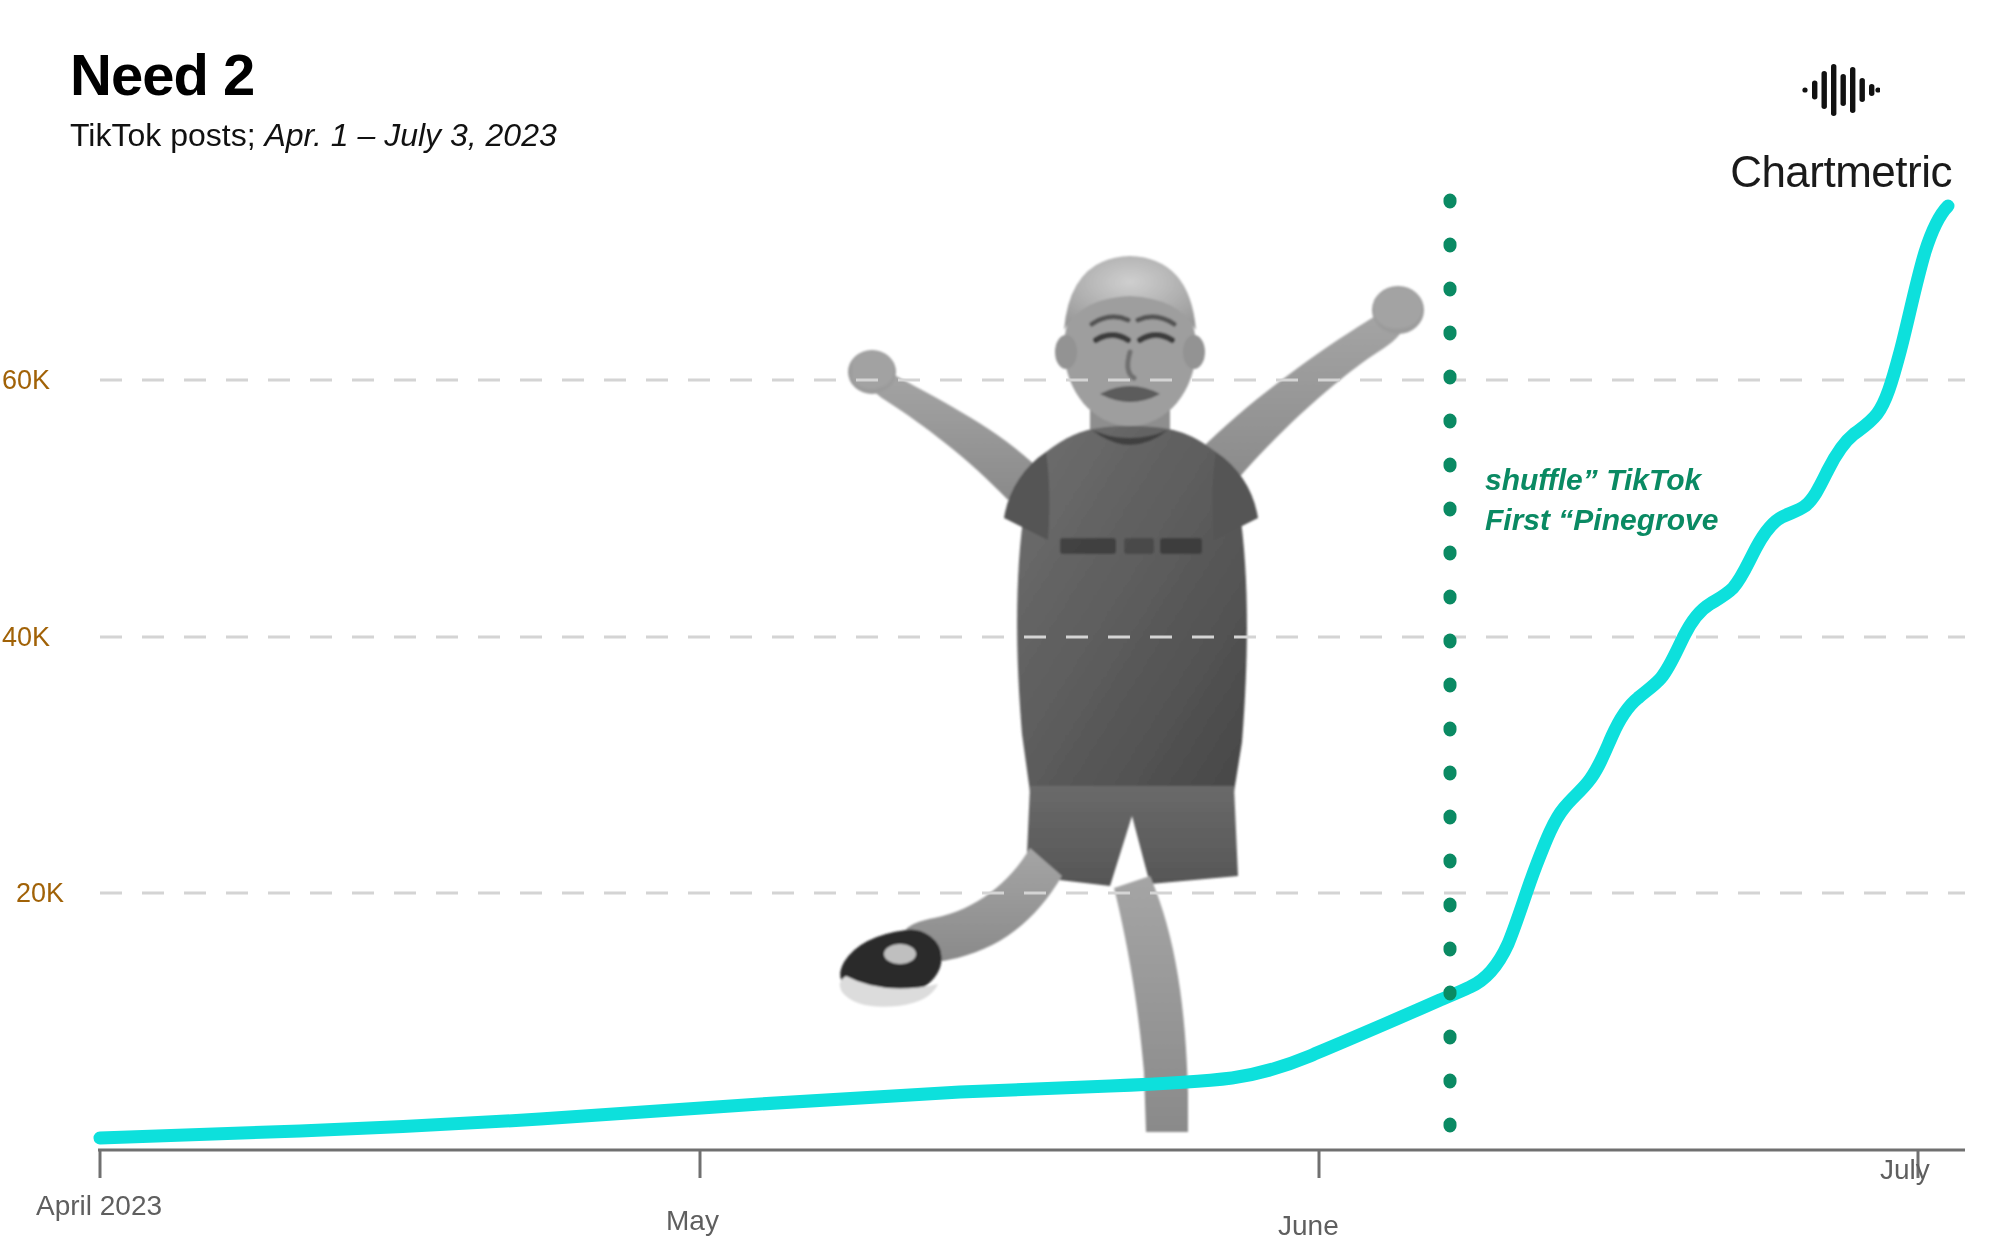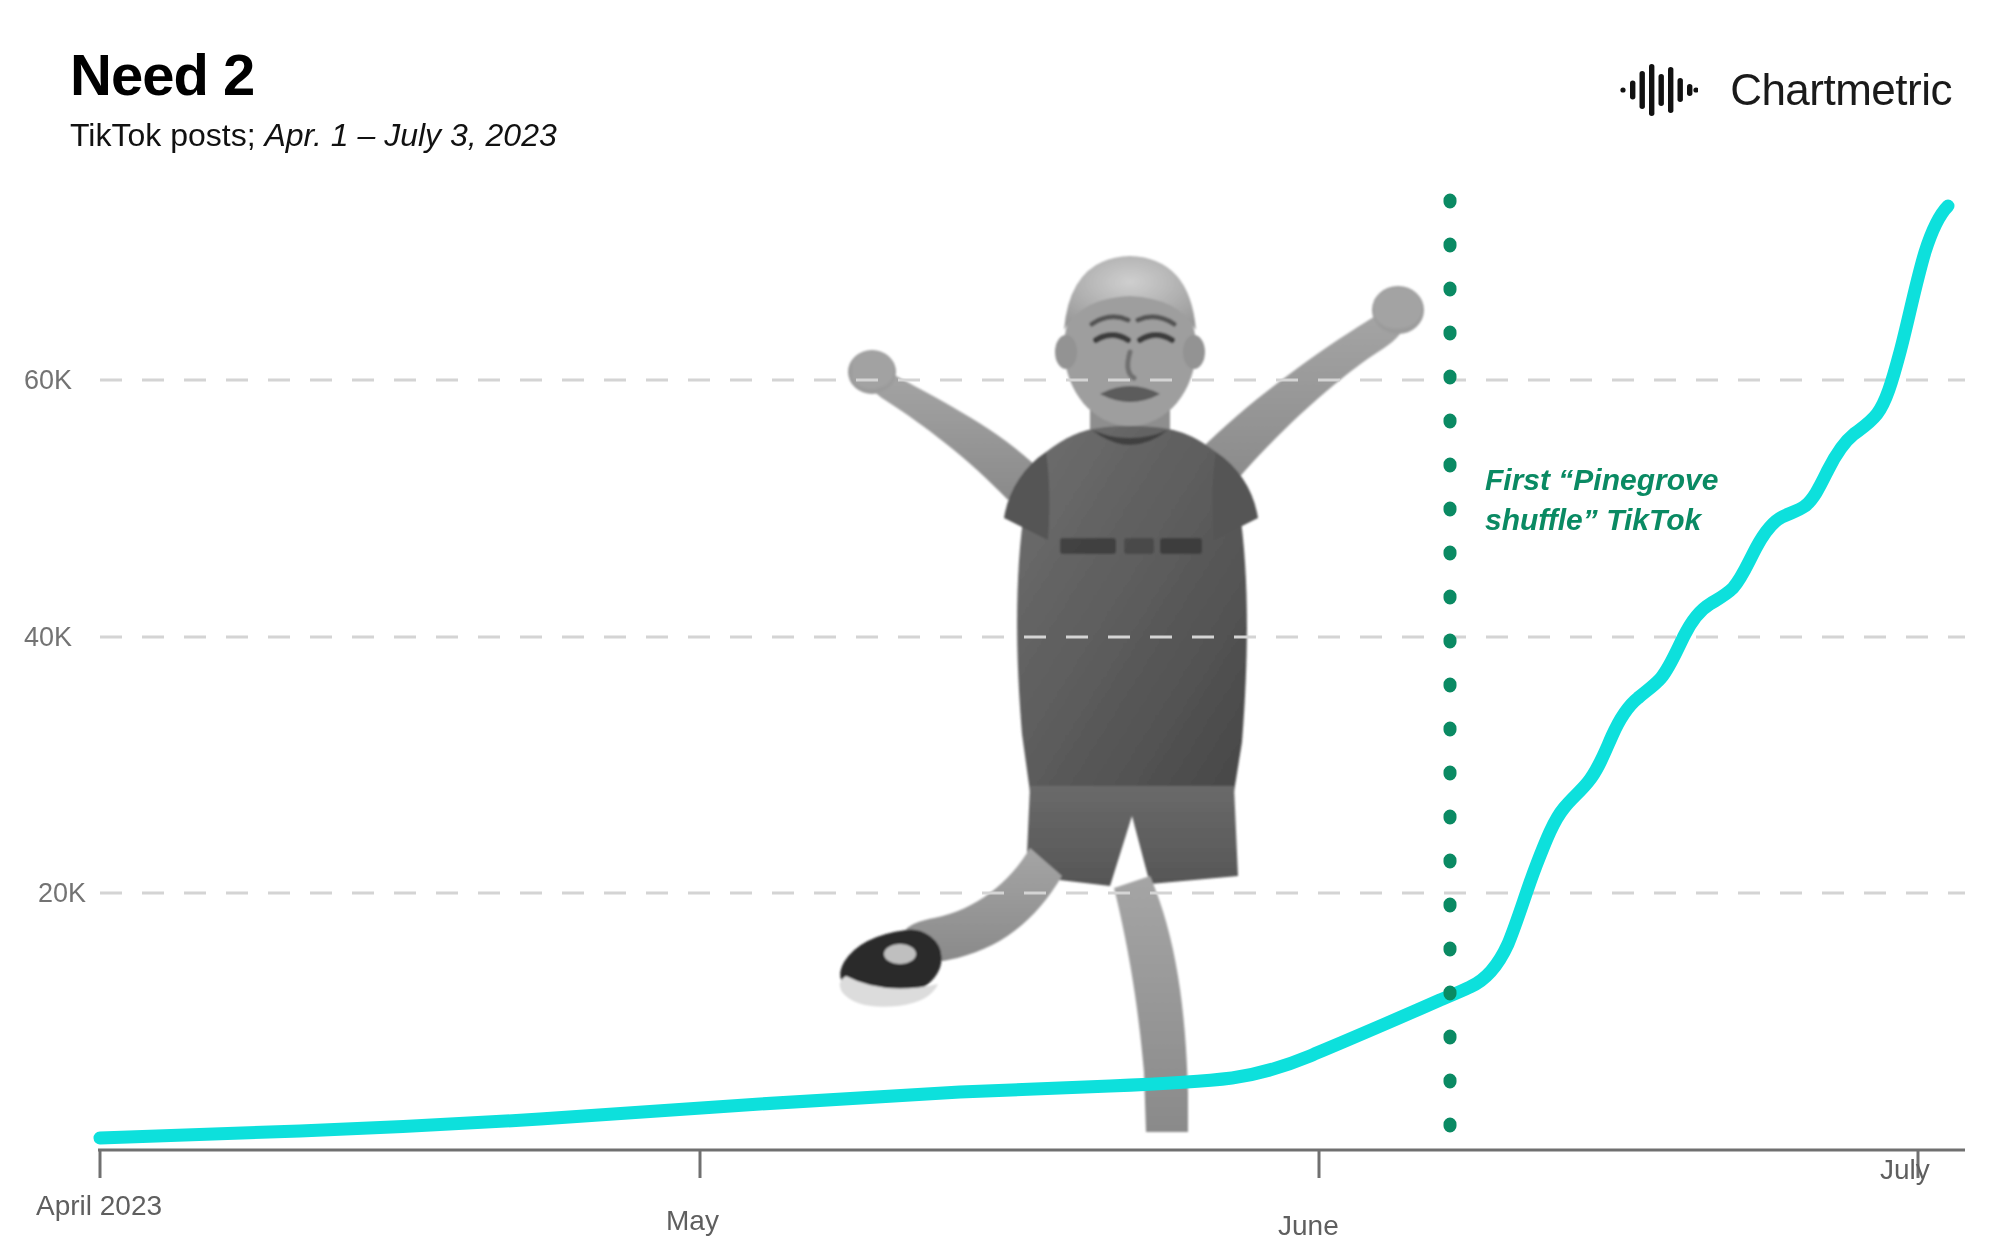--- a/index.html
+++ b/index.html
@@ -21,36 +21,36 @@
   }
   .subtitle{
     margin:14px 12px 0 0;font-size:32px;color:#111111;
     white-space:nowrap;line-height:1.1;
   }
   .subtitle .range{font-style:italic;}
 
   
   .logo{
     position:absolute;right:48px;top:62px;
-    display:flex;align-items:center;gap:32px;
+    display:flex;align-items:center;gap:32px;flex-direction:column;
   }
   .logo-mark{display:block;}
   .logo-word{
     font-size:44px;color:#1a1a1a;letter-spacing:-0.5px;
     line-height:1;font-weight:400;white-space:nowrap;
   }
 
   
   .plot{position:absolute;left:0;top:0;width:2000px;height:1250px;}
   .photo-layer{position:absolute;left:0;top:0;width:2000px;height:1250px;}
   .chart-svg{position:absolute;left:0;top:0;}
 
   .ytick{
-    position:absolute;font-size:27px;color:#737373;
-    text-align:center;width:92px;line-height:1;
+    position:absolute;font-size:27px;color:#a16207;
+    text-align:left;width:92px;line-height:1;
   }
   .xtick{
     position:absolute;font-size:28px;color:#5f5f5f;
     line-height:1;white-space:nowrap;
   }
 
   .annotation{
     position:absolute;left:1485px;top:460px;
     font-size:30px;font-weight:bold;font-style:italic;
     color:#0a8a63;line-height:1.32;width:280px;
@@ -224,18 +224,18 @@
     <div class="ytick" style="left:2px;top:367px;">60K</div>
     <div class="ytick" style="left:2px;top:624px;">40K</div>
     <div class="ytick" style="left:16px;top:880px;">20K</div>
 
     <div class="xtick" style="left:36px;top:1192px;">April 2023</div>
     <div class="xtick" style="left:666px;top:1192px;margin-top:15px;">May</div>
     <div class="xtick" style="left:1278px;top:1192px;margin-top:20px;">June</div>
     <div class="xtick" style="left:1880px;top:1156px;">July</div>
 
     <div class="annotation">
+      <div>shuffle” TikTok</div>
       <div>First “Pinegrove</div>
-      <div>shuffle” TikTok</div>
     </div>
 
   </div>
 </div>
 
 </body></html>

